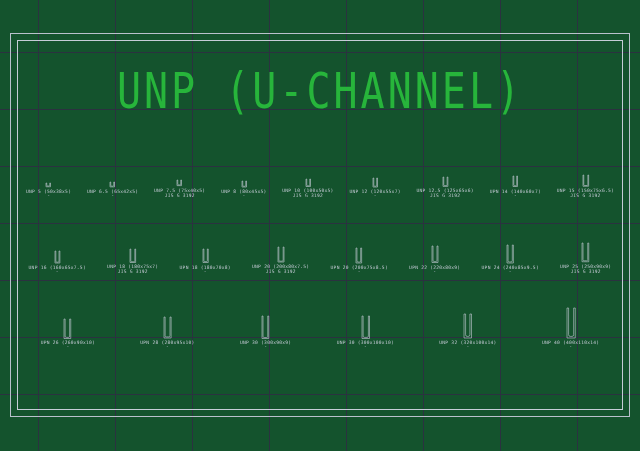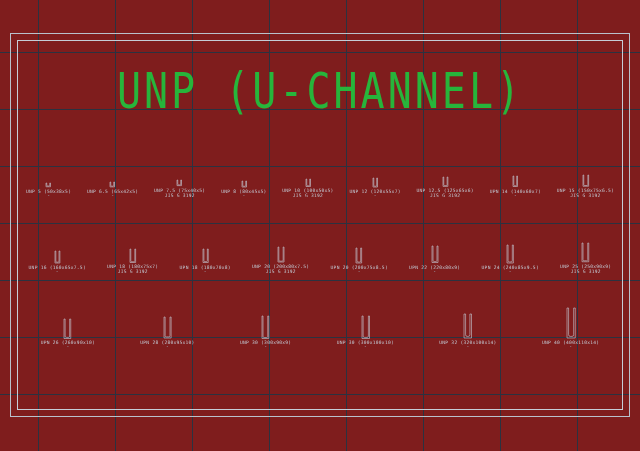--- a/index.html
+++ b/index.html
@@ -11,21 +11,21 @@
     width: 640px;
     height: 451px;
     overflow: hidden;
     font-family: "DejaVu Sans Mono", monospace;
   }
 
   #canvas {
     position: relative;
     width: 640px;
     height: 451px;
-    background: #7f1d1d;
+    background: #14532d;
     overflow: hidden;
   }
 
   
   .grid-v, .grid-h {
     position: absolute;
     background: #2b3240;
     pointer-events: none;
   }
   .grid-v { width: 1px; top: 0; bottom: 0; }

